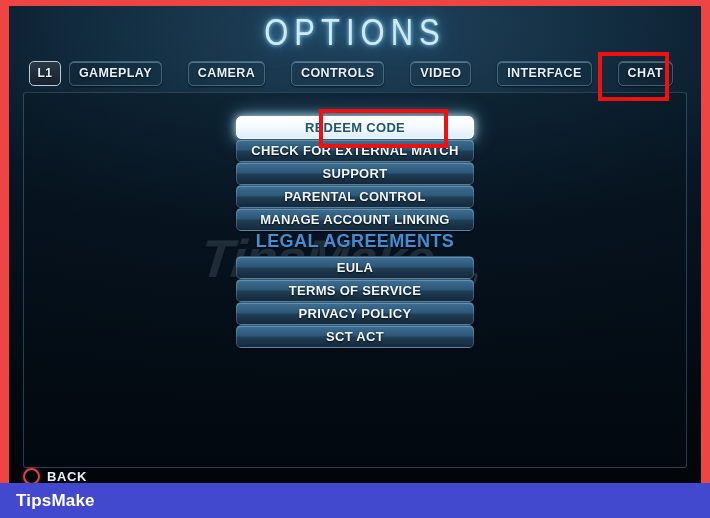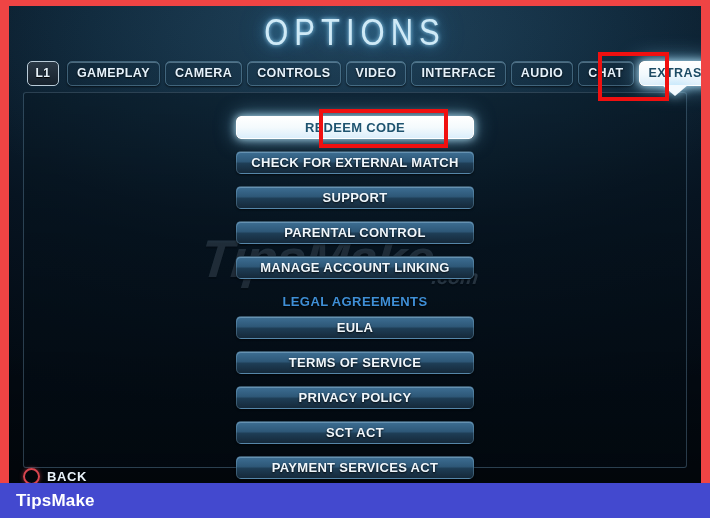--- a/index.html
+++ b/index.html
@@ -62,27 +62,27 @@
       0 0 4px rgba(150,215,250,.95),
       0 0 12px rgba(90,180,235,.75),
       0 0 26px rgba(60,150,215,.45);
     transform: scaleY(1.18);
     transform-origin: top center;
   }
 
   
   .tabbar {
     position: absolute;
-    left: 8px; top: 51px;
+    left: 0; top: 51px;
     width: 100%;
     height: 32px;
     display: flex;
     align-items: center;
     z-index: 7;
-    padding: 0 10px;
+    padding: 0 20px;
   }
   .bumper {
     flex: 0 0 auto;
     min-width: 32px;
     height: 25px;
     border-radius: 5px;
     background: linear-gradient(to bottom, #2b3946 0%, #16212c 100%);
     border: 1.6px solid #b9cbd8;
     color: #e9f3fa;
     font-size: 12px;
@@ -179,21 +179,21 @@
     left: 0; top: 110px;
     width: 100%;
     z-index: 6;
     display: flex;
     flex-direction: column;
     align-items: center;
   }
   .mbtn {
     width: 238px;
     height: 23px;
-    margin-bottom: 12px;
+    margin-bottom: 0;
     border-radius: 5px;
     display: flex;
     align-items: center;
     justify-content: center;
     font-size: 13px;
     font-weight: bold;
     letter-spacing: .3px;
     color: #f0f7fc;
     text-shadow: 0 1px 2px rgba(0,0,0,.9);
     background: linear-gradient(to bottom, #3d6e93 0%, #2e5878 45%, #1e3d55 55%, #15293a 100%);
@@ -208,21 +208,21 @@
     border: 1px solid #ffffff;
     box-shadow: 0 0 9px rgba(195,238,255,.9), 0 0 20px rgba(130,205,245,.6);
   }
   .section-label {
     width: 238px;
     height: 21px;
     margin-bottom: 4px;
     display: flex;
     align-items: center;
     justify-content: center;
-    font-size: 13px;
+    font-size: 18px;
     font-weight: bold;
     letter-spacing: .4px;
     color: #3f8fd6;
     text-shadow: 0 1px 2px rgba(0,0,0,.8);
   }
 
   
   .footer {
     position: absolute;
     left: 14px;
@@ -299,28 +299,21 @@
           <div class="tab">
             <span>CONTROLS</span>
           </div>
           <div class="tab">
             <span>VIDEO</span>
           </div>
           <div class="tab">
             <span>INTERFACE</span>
           </div>
           <div class="tab">
-            <span>AUDIO</span>
-          </div>
-          <div class="tab">
             <span>CHAT</span>
-          </div>
-          <div class="tab active">
-            <span>EXTRAS</span>
-            <span class="chev"></span>
           </div>
         </div>
 
     </div>
 
     <div class="panel"></div>
 
     <div class="watermark">
       <span>TipsMake</span><span class="dom">.com</span>
     </div>
@@ -348,23 +341,20 @@
           <span>EULA</span>
         </div>
         <div class="mbtn">
           <span>TERMS OF SERVICE</span>
         </div>
         <div class="mbtn">
           <span>PRIVACY POLICY</span>
         </div>
         <div class="mbtn">
           <span>SCT ACT</span>
-        </div>
-        <div class="mbtn">
-          <span>PAYMENT SERVICES ACT</span>
         </div>
       </div>
 
     <div class="footer">
       <span class="circle-btn"></span>
       <span class="back-label">BACK</span>
     </div>
 
     <div class="anno" id="anno-extras"></div>
     <div class="anno" id="anno-redeem"></div>

